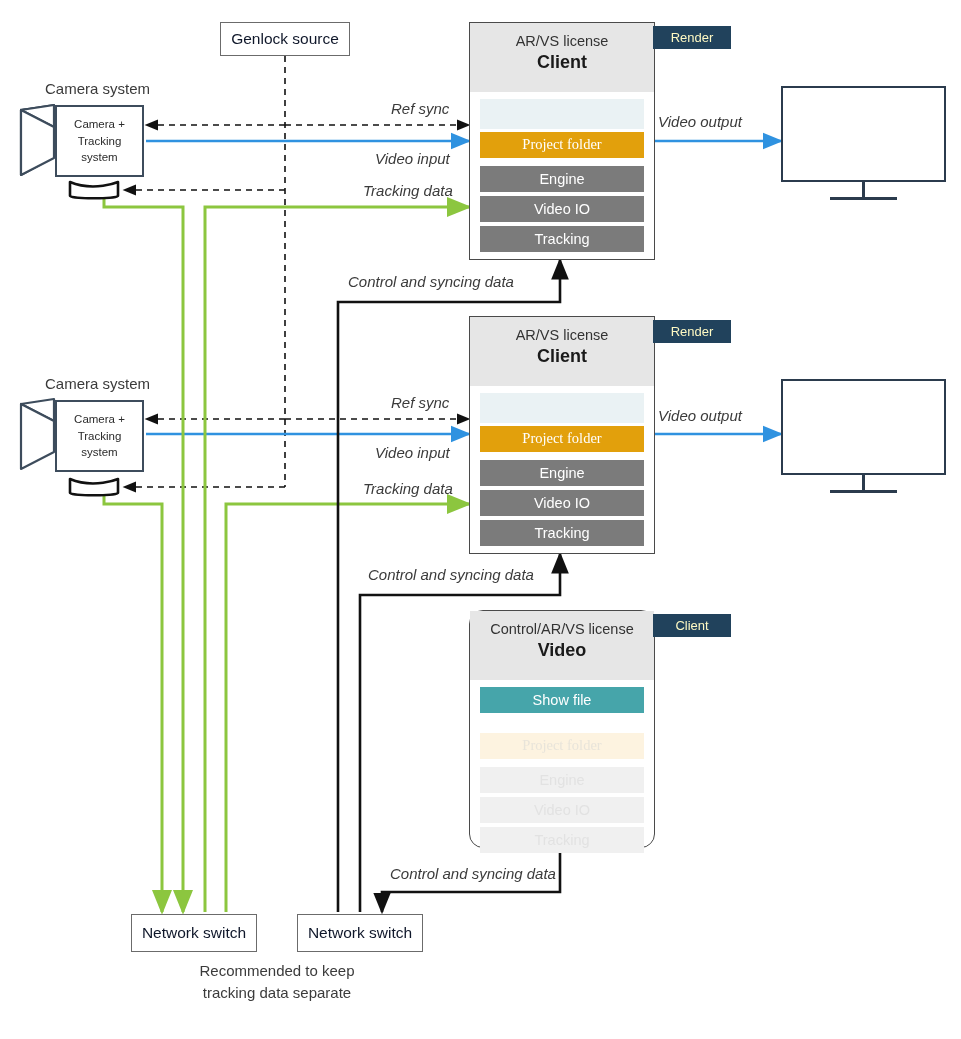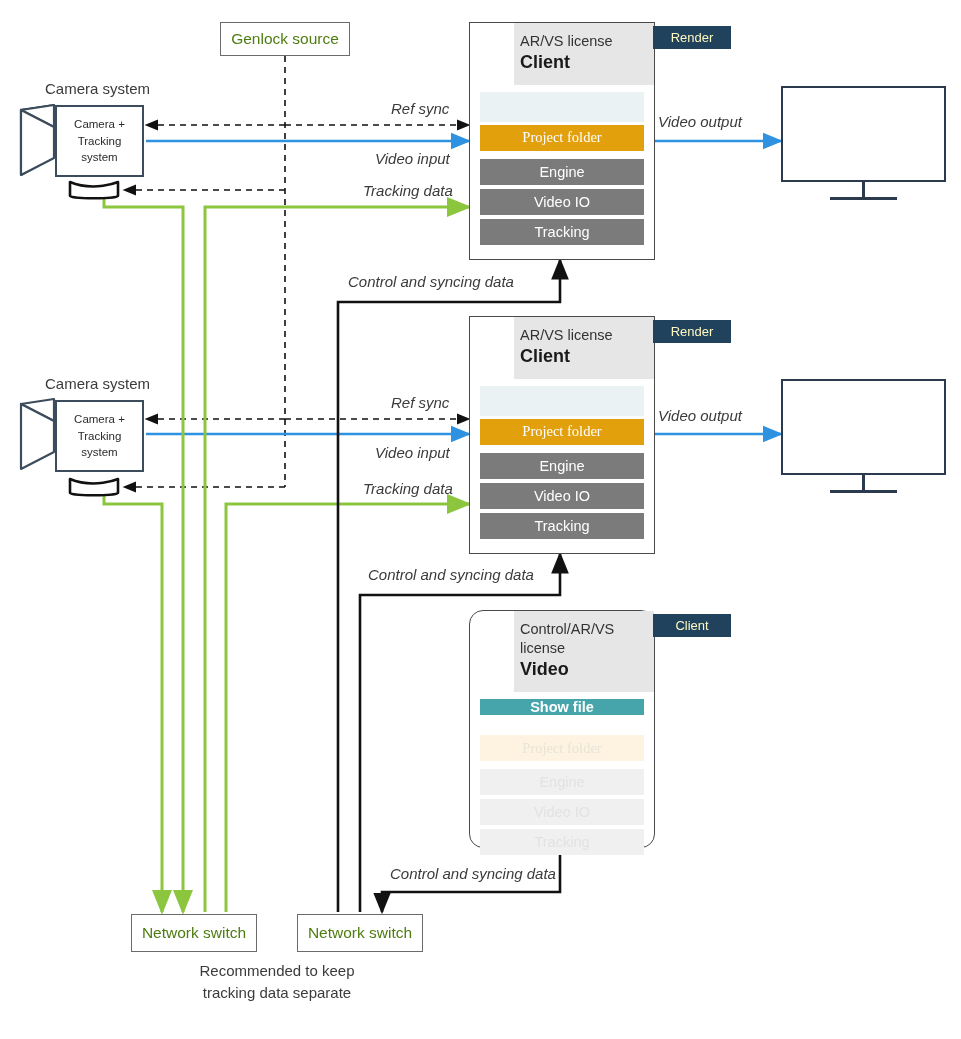--- a/index.html
+++ b/index.html
@@ -4,27 +4,27 @@
 <style>
   html,body{margin:0;padding:0;background:#ffffff;}
   body{width:961px;height:1039px;position:relative;
        font-family:"Liberation Sans","DejaVu Sans",sans-serif;color:#3b3b3b;}
   #stage{position:absolute;left:0;top:0;width:961px;height:1039px;overflow:hidden;}
   svg#wires{position:absolute;left:0;top:0;width:961px;height:1039px;}
 
   
   .plainbox{position:absolute;background:#fff;border:1px solid #6b6b6b;
             display:flex;align-items:center;justify-content:center;
-            font-size:15.5px;color:#4d7c0f;box-sizing:border-box;}
+            font-size:15.5px;color:#0f172a;box-sizing:border-box;}
 
   
   .machine{position:absolute;background:#ffffff;border:1.6px solid #4a4a4a;
            box-sizing:border-box;}
-  .machine .head{background:#e6e6e6;padding:9px 6px 10px 6px;
-                 line-height:1.32;font-size:14.5px;color:#333;margin-left:44px;}
+  .machine .head{background:#e6e6e6;padding:9px 6px 17px 6px;text-align:center;
+                 line-height:1.32;font-size:14.5px;color:#333;}
   .machine .head .b{font-weight:bold;font-size:18px;color:#1a1a1a;}
   .machine .rows{padding:7px 10px 9px 10px;}
   .row{height:26px;display:flex;align-items:center;justify-content:center;
        font-size:14.5px;color:#ffffff;margin-bottom:4px;box-sizing:border-box;}
   .row.blank{background:#eaf2f4;height:30px;margin-bottom:3px;}
   .row.orange{background:#e2a00c;}
   .row.teal{background:#46a5aa;}
   .row.grey{background:#7b7b7b;}
   .row.gap{margin-bottom:8px;font-family:Liberation Serif, serif;}
   .row.fade-orange{background:#fdf3e0;color:#e8e4da;}
@@ -194,21 +194,21 @@
   <div class="badge" style="left:653px;top:320px;width:78px;height:23px;">
     <span>Render</span>
   </div>
 
   <div class="machine" style="left:469px;top:610px;width:186px;height:238px;border-radius:14px;">
     <div class="head">
       <div>Control/AR/VS license</div>
       <div class="b">Video</div>
     </div>
     <div class="rows">
-      <div class="row teal" style="height:16px;margin-bottom:20px;font-weight:bold;">Show file</div>
+      <div class="row teal" style="height:26px;margin-bottom:20px;">Show file</div>
       <div class="row fade-orange gap">Project folder</div>
       <div class="row fade-grey">Engine</div>
       <div class="row fade-grey">Video IO</div>
       <div class="row fade-grey">Tracking</div>
     </div>
   </div>
   <div class="badge" style="left:653px;top:614px;width:78px;height:23px;">
     <span>Client</span>
   </div>
 

